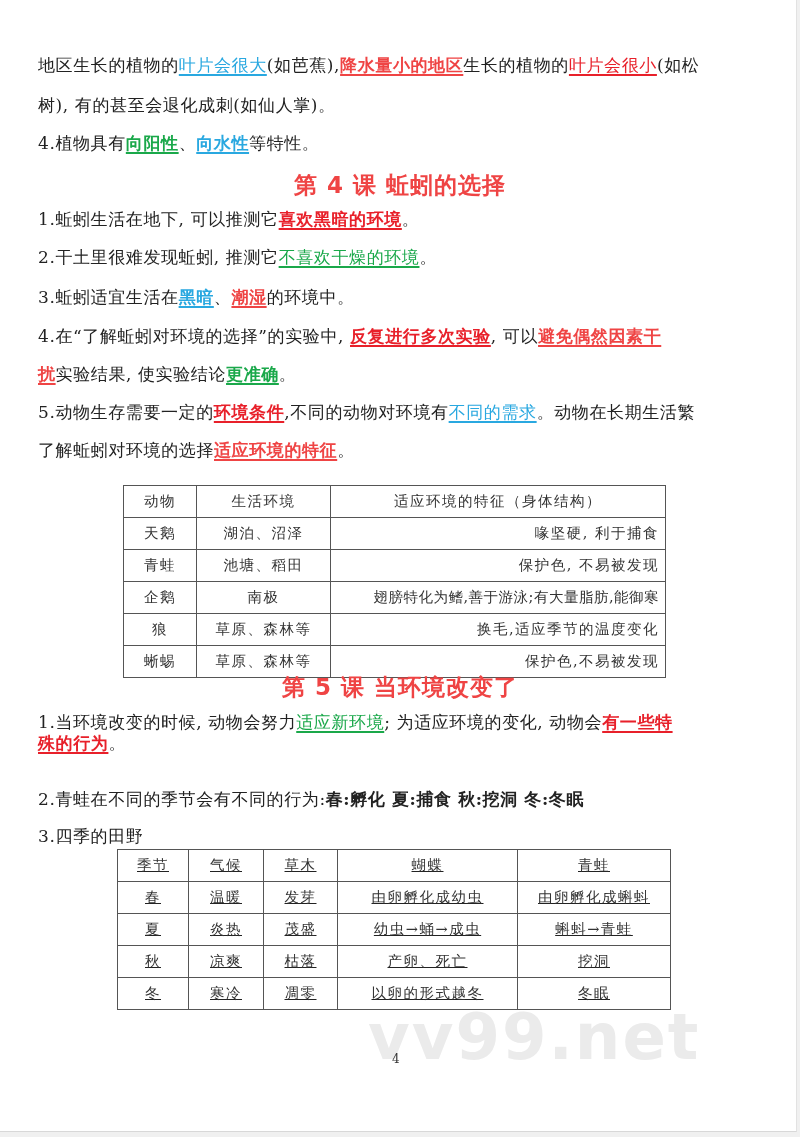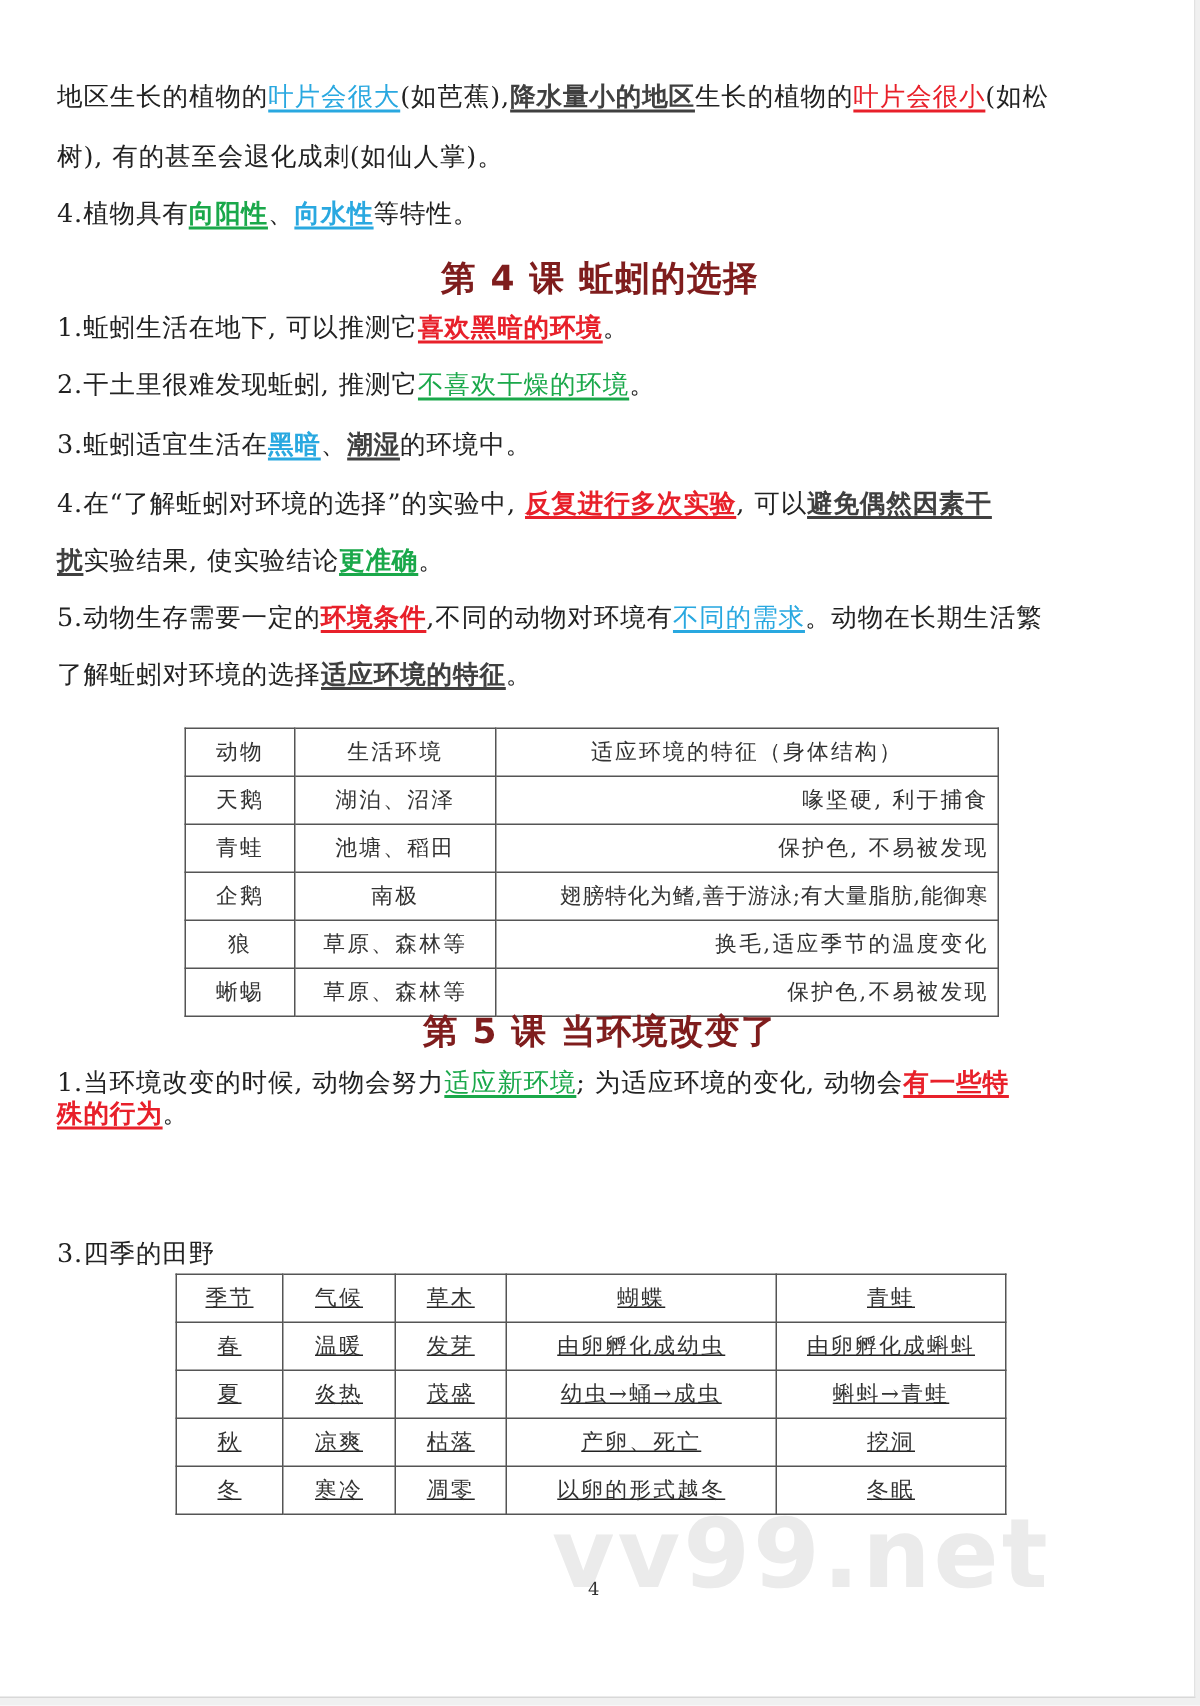--- a/index.html
+++ b/index.html
@@ -18,27 +18,27 @@
     border-bottom: 1px solid #d8d8d8;
   }
   .line {
     position: absolute; left: 38px;
     font-size: 17px; line-height: 22px;
     white-space: nowrap; letter-spacing: 0.6px;
   }
   .hl { text-decoration: underline; text-underline-offset: 3px; text-decoration-thickness: 1.5px; text-align: right; }
   .b { font-weight: bold; }
   .cyan { color: #29a8e0; }
-  .blue { color: #404040; }
+  .blue { color: #ef4444; }
   .red  { color: #e8202a; }
   .green{ color: #1aa84a; }
   .heading {
     position: absolute; left: 0; width: 800px; text-align: center;
     font-family: "DejaVu Sans", "Liberation Sans", sans-serif;
-    font-size: 23px; font-weight: bold; color: #7f1d1d; letter-spacing: 1px;
+    font-size: 23px; font-weight: bold; color: #ef4444; letter-spacing: 1px;
   }
   table.grid {
     position: absolute; border-collapse: collapse;
     font-size: 14.5px; letter-spacing: 1.5px;
   }
   table.grid td {
     border: 1.5px solid #555; height: 31px; padding: 0 6px;
     text-align: center; white-space: nowrap; color: #333;
   }
   table.grid td.left { text-align: right; }
@@ -109,20 +109,21 @@
       <td>草原、森林等</td>
       <td class="left">保护色,不易被发现</td>
     </tr>
   </tbody>
     </table>
 
   <div class="heading" style="top:672px">第 5 课  当环境改变了</div>
 
   <div class="line" style="top:711px"><span>1.当环境改变的时候, 动物会努力</span><span class="green hl">适应新环境</span><span>; 为适应环境的变化, 动物会</span><span class="red hl b">有一些特</span></div>
   <div class="line" style="top:732px"><span class="red hl b">殊的行为</span><span>。</span></div>
+  <div class="line" style="top:788px"><span>2.青蛙在不同的季节会有不同的行为:</span><span class="b">春:孵化   夏:捕食   秋:挖洞   冬:冬眠</span></div>
   <div class="line" style="top:825px"><span>3.四季的田野</span></div>
 
   <table class="grid" style="left:117px; top:849px; width:554px;text-decoration:underline;">
     <colgroup>
         <col style="width:71px">
         <col style="width:75px">
         <col style="width:74px">
         <col style="width:180px">
         <col>
       </colgroup>

